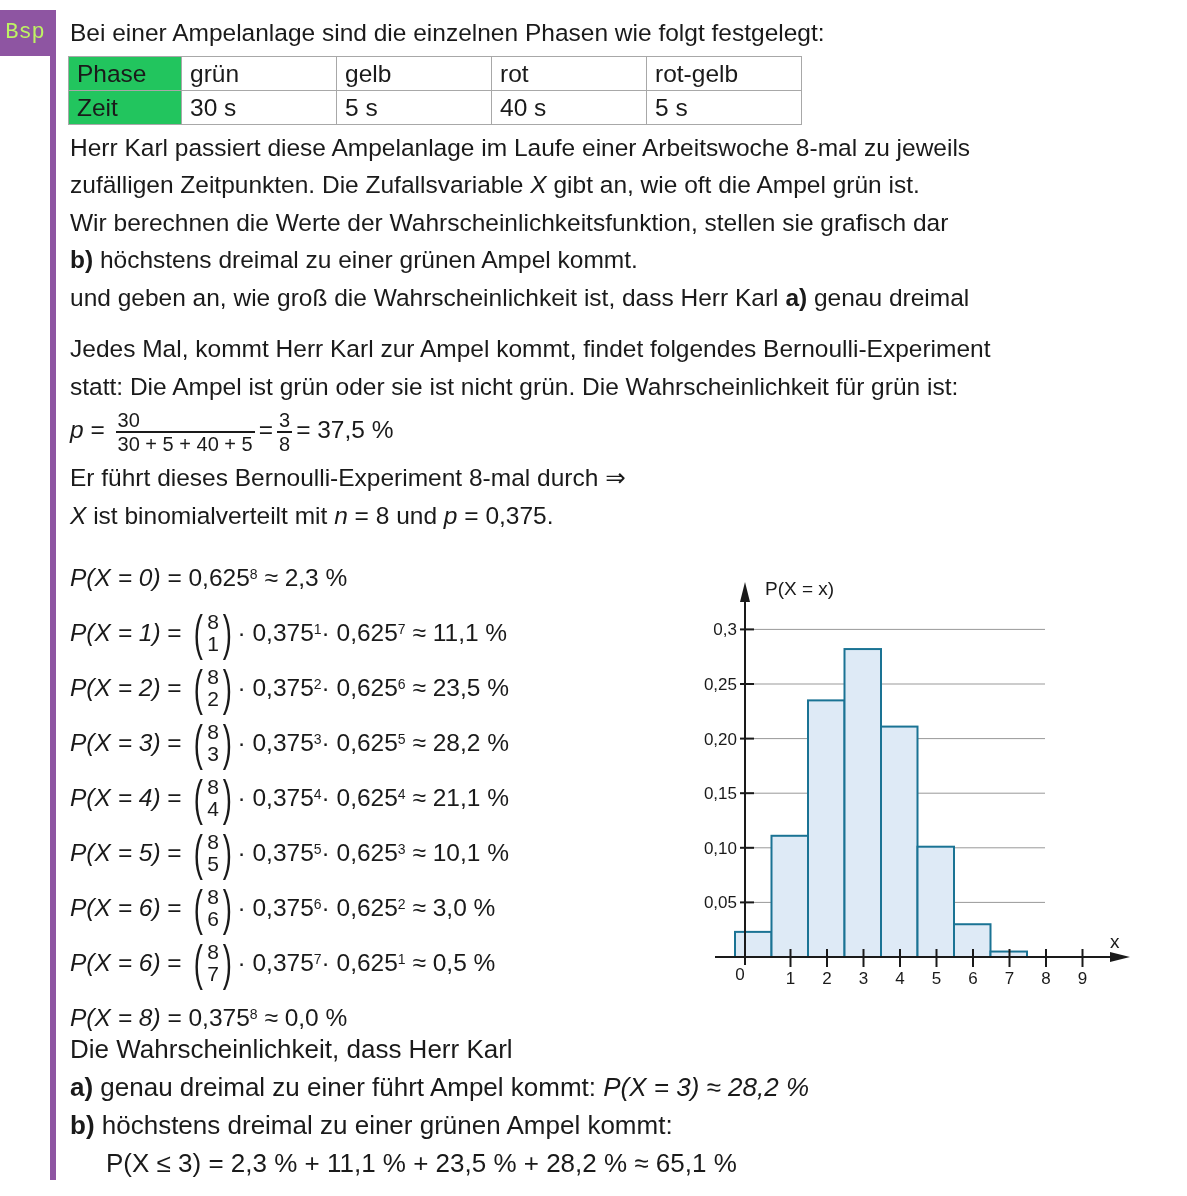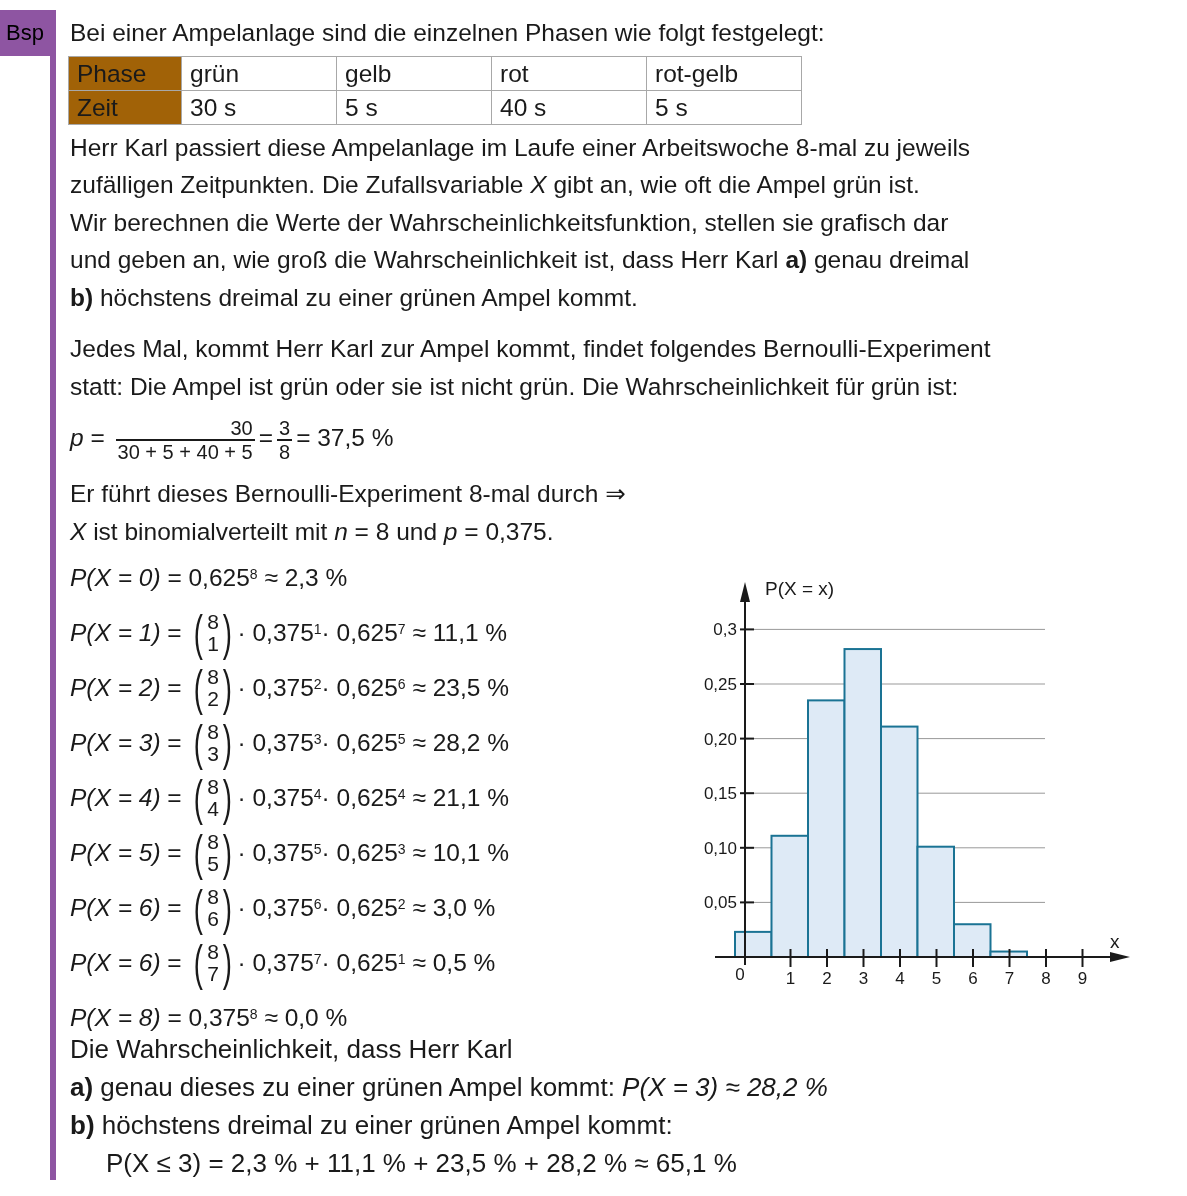--- a/index.html
+++ b/index.html
@@ -1,30 +1,30 @@
 <!DOCTYPE html>
 <html><head>
 <meta charset="utf-8">
 <style>
   html, body { margin: 0; padding: 0; background: #ffffff; }
   body { width: 1187px; height: 1196px; position: relative; overflow: hidden;
          font-family: "Liberation Sans", sans-serif; color: #1a1a1a; }
   .badge { position: absolute; left: 0; top: 10px; width: 50px; height: 46px; background: #8e55a2;
-           color: #000000; font-family: Liberation Sans, sans-serif; font-size: 22px; line-height: 46px; text-align: center; }
+           color: #bef264; font-family: Liberation Mono, monospace; font-size: 22px; line-height: 46px; text-align: center; }
   .bar { position: absolute; left: 50px; top: 10px; width: 6px; height: 1170px; background: #8e55a2; }
   .content { position: absolute; left: 70px; top: 14px; width: 1100px; font-size: 24.5px; line-height: 37.5px; }
   .line { white-space: nowrap; }
   .it { font-style: italic; }
   .b { font-weight: bold; }
   table.phases { border-collapse: collapse; margin: 4px 0 4px -2px; font-size: 24.5px; }
   table.phases td { border: 1px solid #a8a8a8; height: 33px; padding: 0 8px; text-align: left; line-height: 33px; }
-  table.phases td.head { background: #a16207; text-align: left; width: 96px; }
+  table.phases td.head { background: #22c55e; text-align: left; width: 96px; }
   table.phases td.c { width: 138px; }
   .gap { height: 14px; }
-  .frac { display: inline-flex; flex-direction: column; align-items: flex-end; vertical-align: middle; margin: 12px 4px; font-size: 20px; line-height: 22px; }
+  .frac { display: inline-flex; flex-direction: column; align-items: flex-start; vertical-align: middle; margin: 4px 4px; font-size: 20px; line-height: 22px; }
   .frac .num { padding: 0 2px; }
   .frac .den { border-top: 2px solid #1a1a1a; padding: 0 2px; }
   .formula-list { position: absolute; left: 70px; top: 550px; font-size: 24.5px; }
   .frow { height: 55px; display: flex; align-items: center; white-space: nowrap; }
   .binom { display: inline-flex; align-items: center; margin: 0 2px; }
   .paren { font-size: 50px; line-height: 50px; font-weight: 100; transform: scaleX(0.55); display: inline-block; }
   .binom-stack { display: inline-flex; flex-direction: column; font-size: 21px; line-height: 22px; text-align: center; }
   sup { font-size: 14px; position: relative; top: -4px; }
   .answers { position: absolute; left: 70px; top: 1030px; font-size: 26px; line-height: 38px; }
   .chart { position: absolute; left: 690px; top: 570px; }
@@ -52,22 +52,22 @@
       <td class="c">5 s</td>
       <td class="c">40 s</td>
       <td class="c">5 s</td>
     </tr>
   </tbody>
     </table>
   <div>
     <div class="line">Herr Karl passiert diese Ampelanlage im Laufe einer Arbeitswoche 8-mal zu jeweils</div>
     <div class="line"><span>zufälligen Zeitpunkten. Die Zufallsvariable </span><span class="it">X</span><span> gibt an, wie oft die Ampel grün ist.</span></div>
     <div class="line">Wir berechnen die Werte der Wahrscheinlichkeitsfunktion, stellen sie grafisch dar</div>
+    <div class="line"><span class="b">b)</span><span> höchstens dreimal zu einer grünen Ampel kommt.</span></div>
     <div class="line"><span>und geben an, wie groß die Wahrscheinlichkeit ist, dass Herr Karl  </span><span class="b">a)</span><span> genau dreimal</span></div>
-    <div class="line"><span class="b">b)</span><span> höchstens dreimal zu einer grünen Ampel kommt.</span></div>
   </div>
   <div class="gap"></div>
   <div>
     <div class="line">Jedes Mal, kommt Herr Karl zur Ampel kommt, findet folgendes Bernoulli-Experiment</div>
     <div class="line">statt:  Die Ampel ist grün oder sie ist nicht grün. Die Wahrscheinlichkeit für grün ist:</div>
     <div class="line" style="line-height:48px;">
       <span class="it">p</span> =
       <span class="frac">
           <span class="num">30</span>
           <span class="den">30 + 5 + 40 + 5</span>
@@ -266,16 +266,16 @@
     <line x1="356" y1="379" x2="356" y2="397" stroke="#1a1a1a" stroke-width="2"></line>
     <text x="356" y="414" text-anchor="middle" font-size="17" font-family="Liberation Sans, sans-serif" fill="#1a1a1a">8</text>
     <line x1="392.5" y1="379" x2="392.5" y2="397" stroke="#1a1a1a" stroke-width="2"></line>
     <text x="392.5" y="414" text-anchor="middle" font-size="17" font-family="Liberation Sans, sans-serif" fill="#1a1a1a">9</text>
     <text x="75" y="25" font-size="19" font-family="Liberation Sans, sans-serif" fill="#1a1a1a">P(X = x)</text>
     <text x="420" y="378" font-size="19" font-family="Liberation Sans, sans-serif" fill="#1a1a1a">x</text>
   </svg>
 
 <div class="answers">
   <div>Die Wahrscheinlichkeit, dass Herr Karl</div>
-  <div><span class="b">a)</span><span> genau dieses zu einer grünen Ampel kommt:  </span><span class="it">P(X = 3) ≈ 28,2 %</span></div>
+  <div><span class="b">a)</span><span> genau dreimal zu einer führt Ampel kommt:  </span><span class="it">P(X = 3) ≈ 28,2 %</span></div>
   <div><span class="b">b)</span><span> höchstens dreimal zu einer grünen Ampel kommt:</span></div>
   <div style="padding-left:36px;">P(X ≤ 3) = 2,3 % + 11,1 % + 23,5 % + 28,2 % ≈ 65,1 %</div>
 </div>
 
 </body></html>

